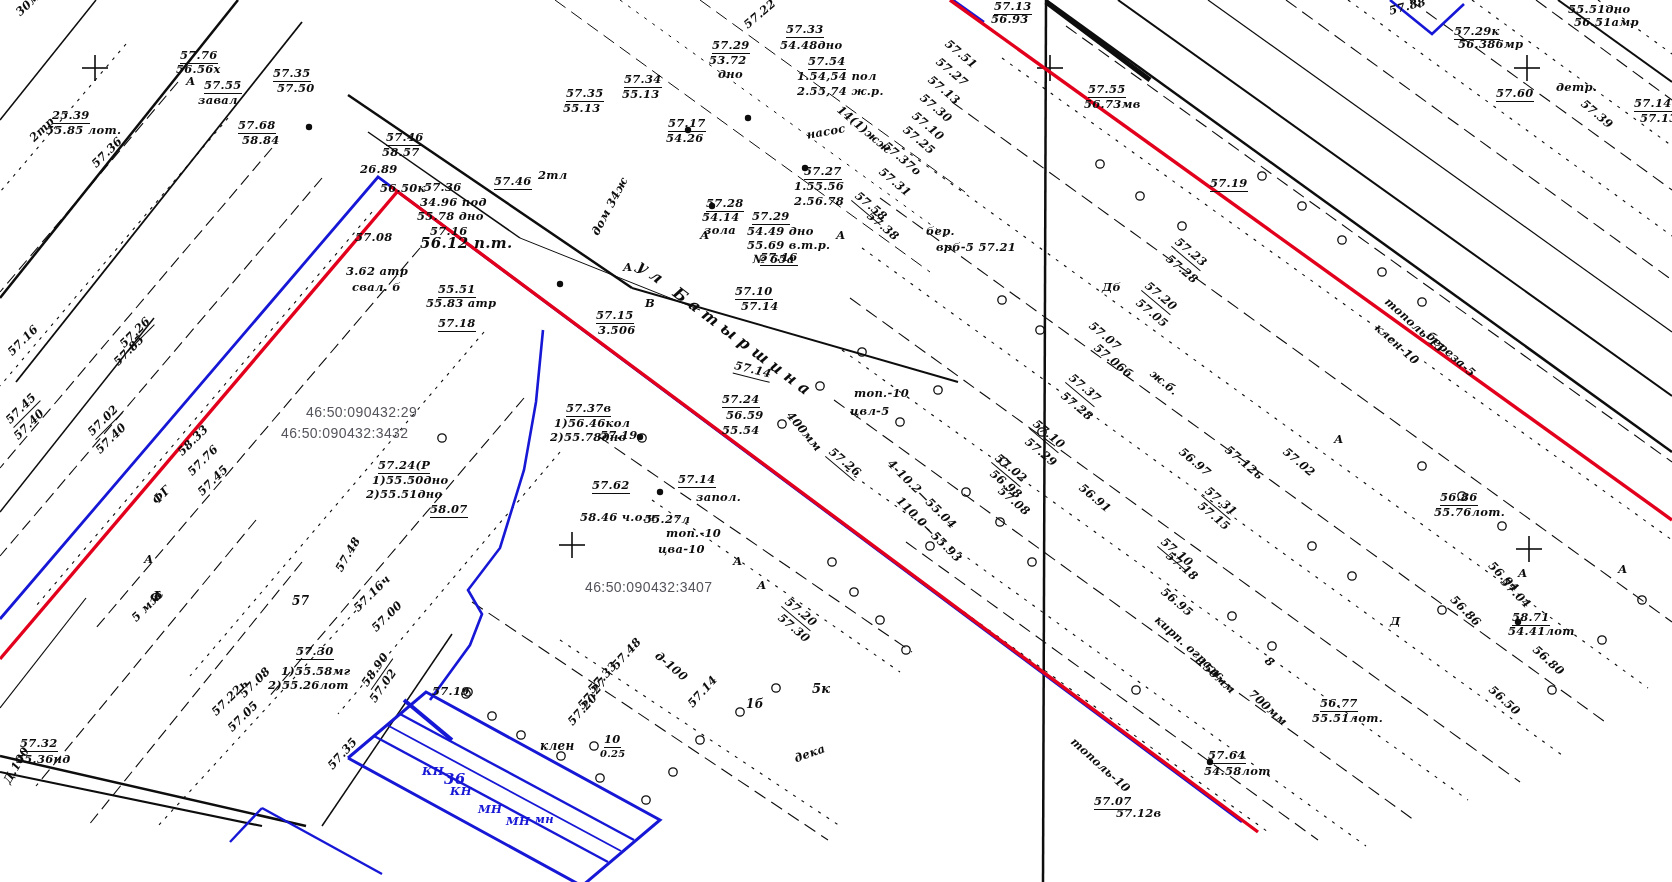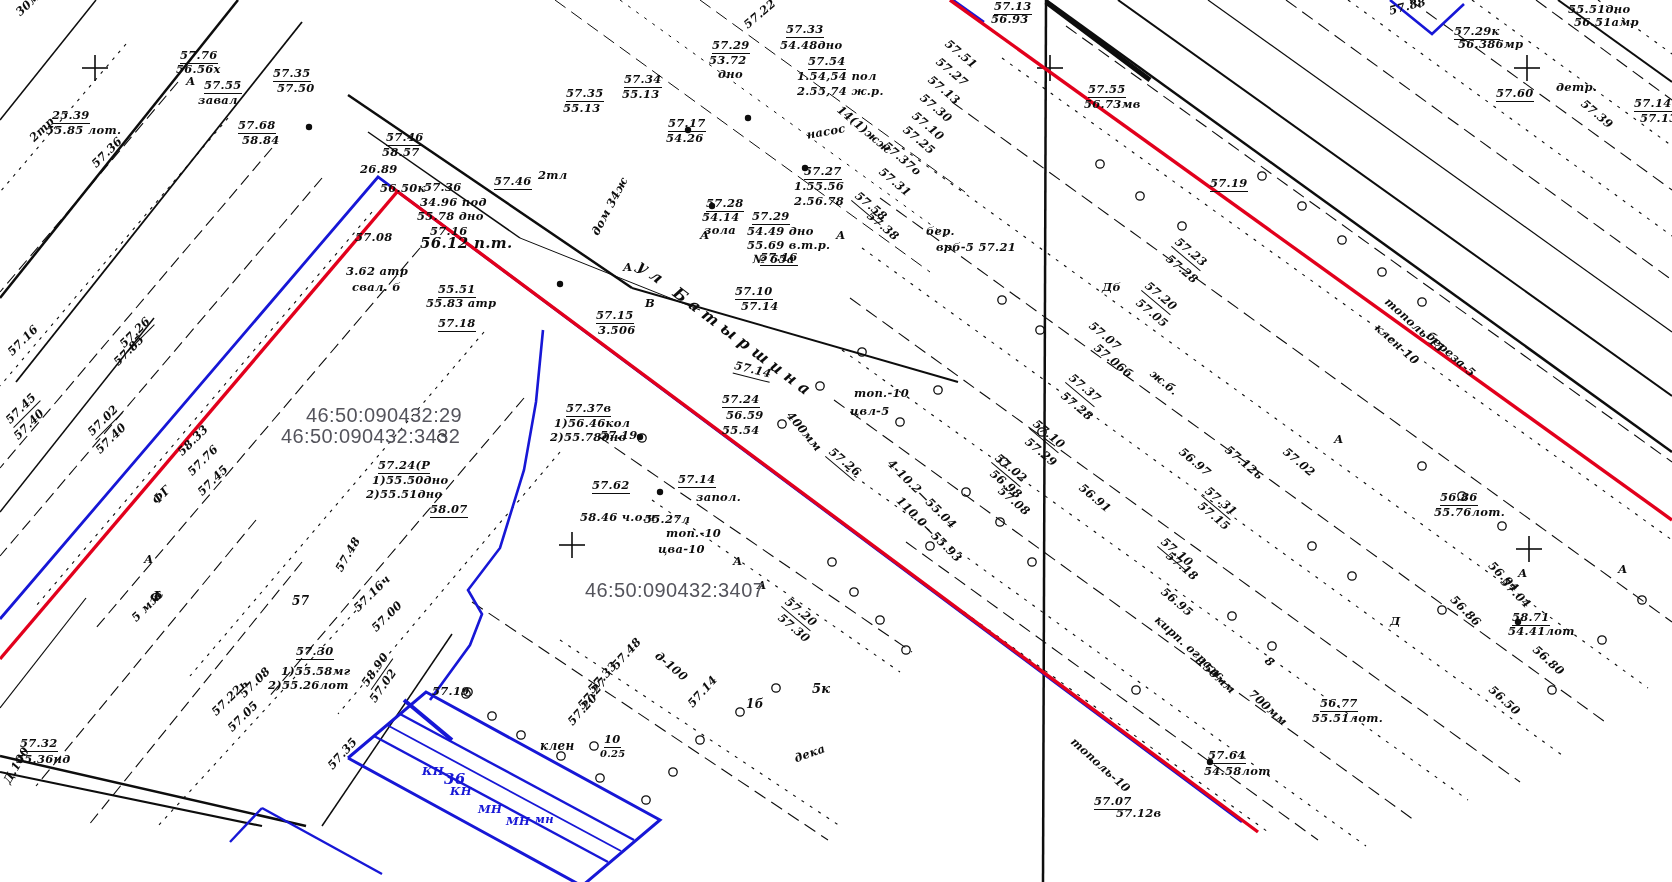--- a/index.html
+++ b/index.html
@@ -3,21 +3,21 @@
 <meta charset="utf-8">
 <style>
   html,body{margin:0;padding:0;background:#e8e8e8;}
   #map{position:relative;background:#ffffff;overflow:hidden;
        font-family:"DejaVu Serif",serif;}
   #linework{position:absolute;left:0;top:0;}
   .lbl{position:absolute;white-space:nowrap;font-style:italic;font-weight:600;
        color:#0d0d0d;line-height:1;transform-origin:0 0;letter-spacing:.3px;}
   .lbl.u{border-bottom:1.4px solid #0d0d0d;padding-bottom:1px;}
   .cad{position:absolute;font-family:"Liberation Sans",sans-serif;
-       font-style:normal;font-weight:400;color:#54545c;font-size:20px;
+       font-style:normal;font-weight:400;color:#54545c;font-size:14px;
        letter-spacing:.4px;white-space:nowrap;}
   .street{position:absolute;font-style:italic;font-weight:600;color:#0d0d0d;
        font-size:16px;letter-spacing:6px;transform-origin:0 0;white-space:nowrap;}
 </style>
 </head>
 <body>
 
 <div id="map" style="width: 1672px; height: 882px; background: rgb(255, 255, 255);">
   <svg id="linework" xmlns="http://www.w3.org/2000/svg" width="1672" height="882" viewBox="0 0 1672 882">
       <line x1="348" y1="95" x2="632" y2="288" stroke="#0d0d0d" stroke-width="2.5" stroke-linecap="butt"></line>

